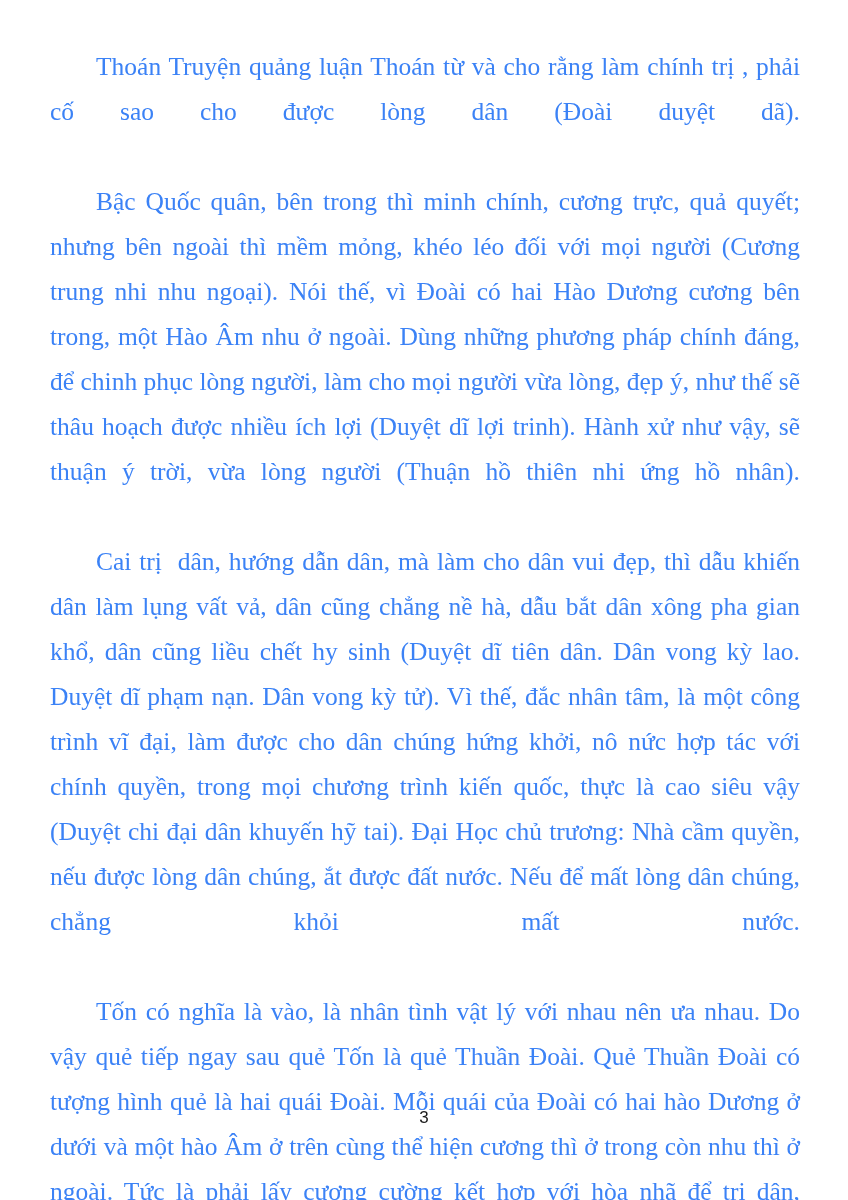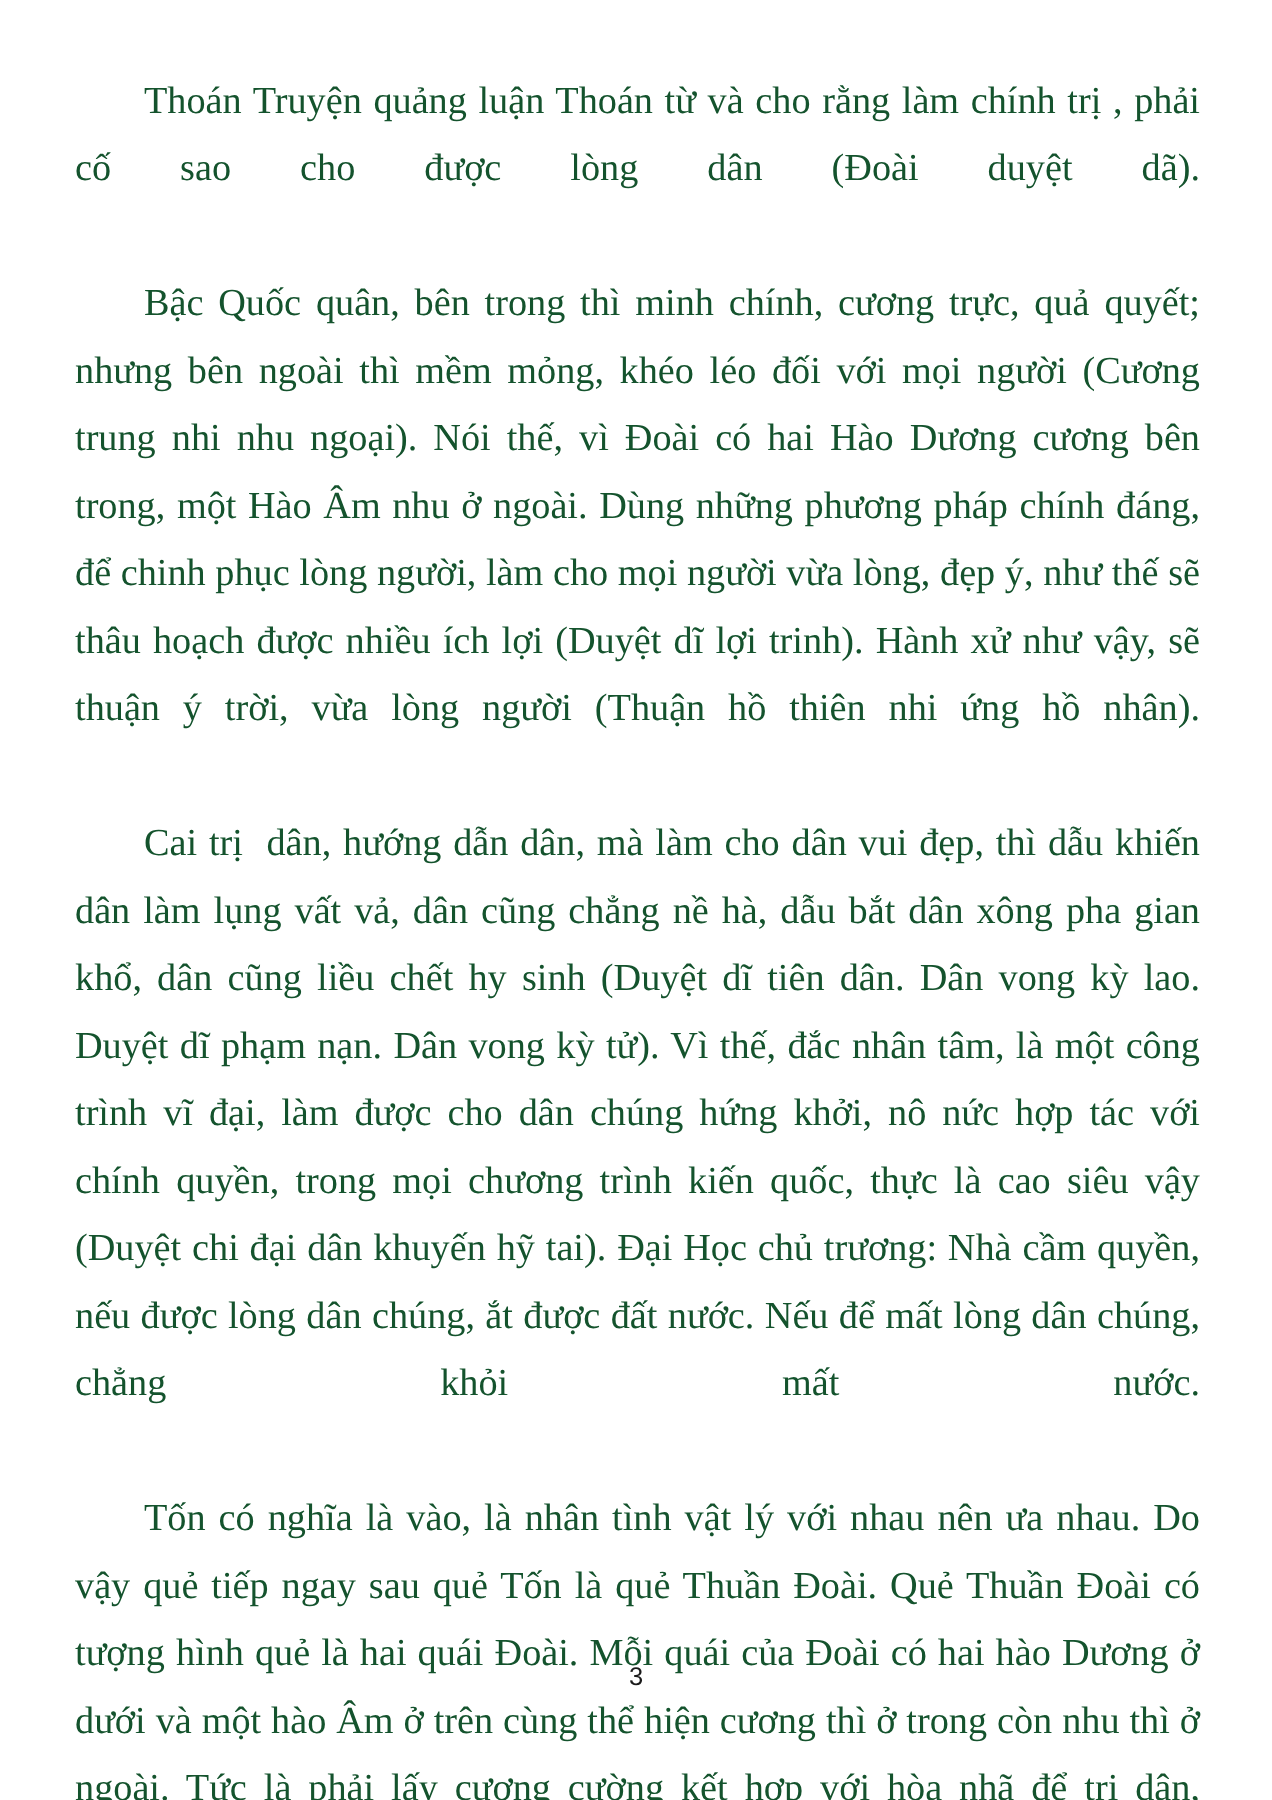--- a/index.html
+++ b/index.html
@@ -24,21 +24,21 @@
     left: 50px;
     top: 44px;
     width: 750px;
   }
 
   .para {
     margin: 0;
     font-family: "Liberation Serif", "DejaVu Serif", serif;
     font-size: 25.5px;
     line-height: 45px;
-    color: #14532d;
+    color: #3b82f6;
     text-align: justify;
     text-justify: inter-word;
     text-indent: 46px;
     white-space: pre-wrap;
     -webkit-font-smoothing: antialiased;
   }
 
   
   .para::after {
     content: "";

